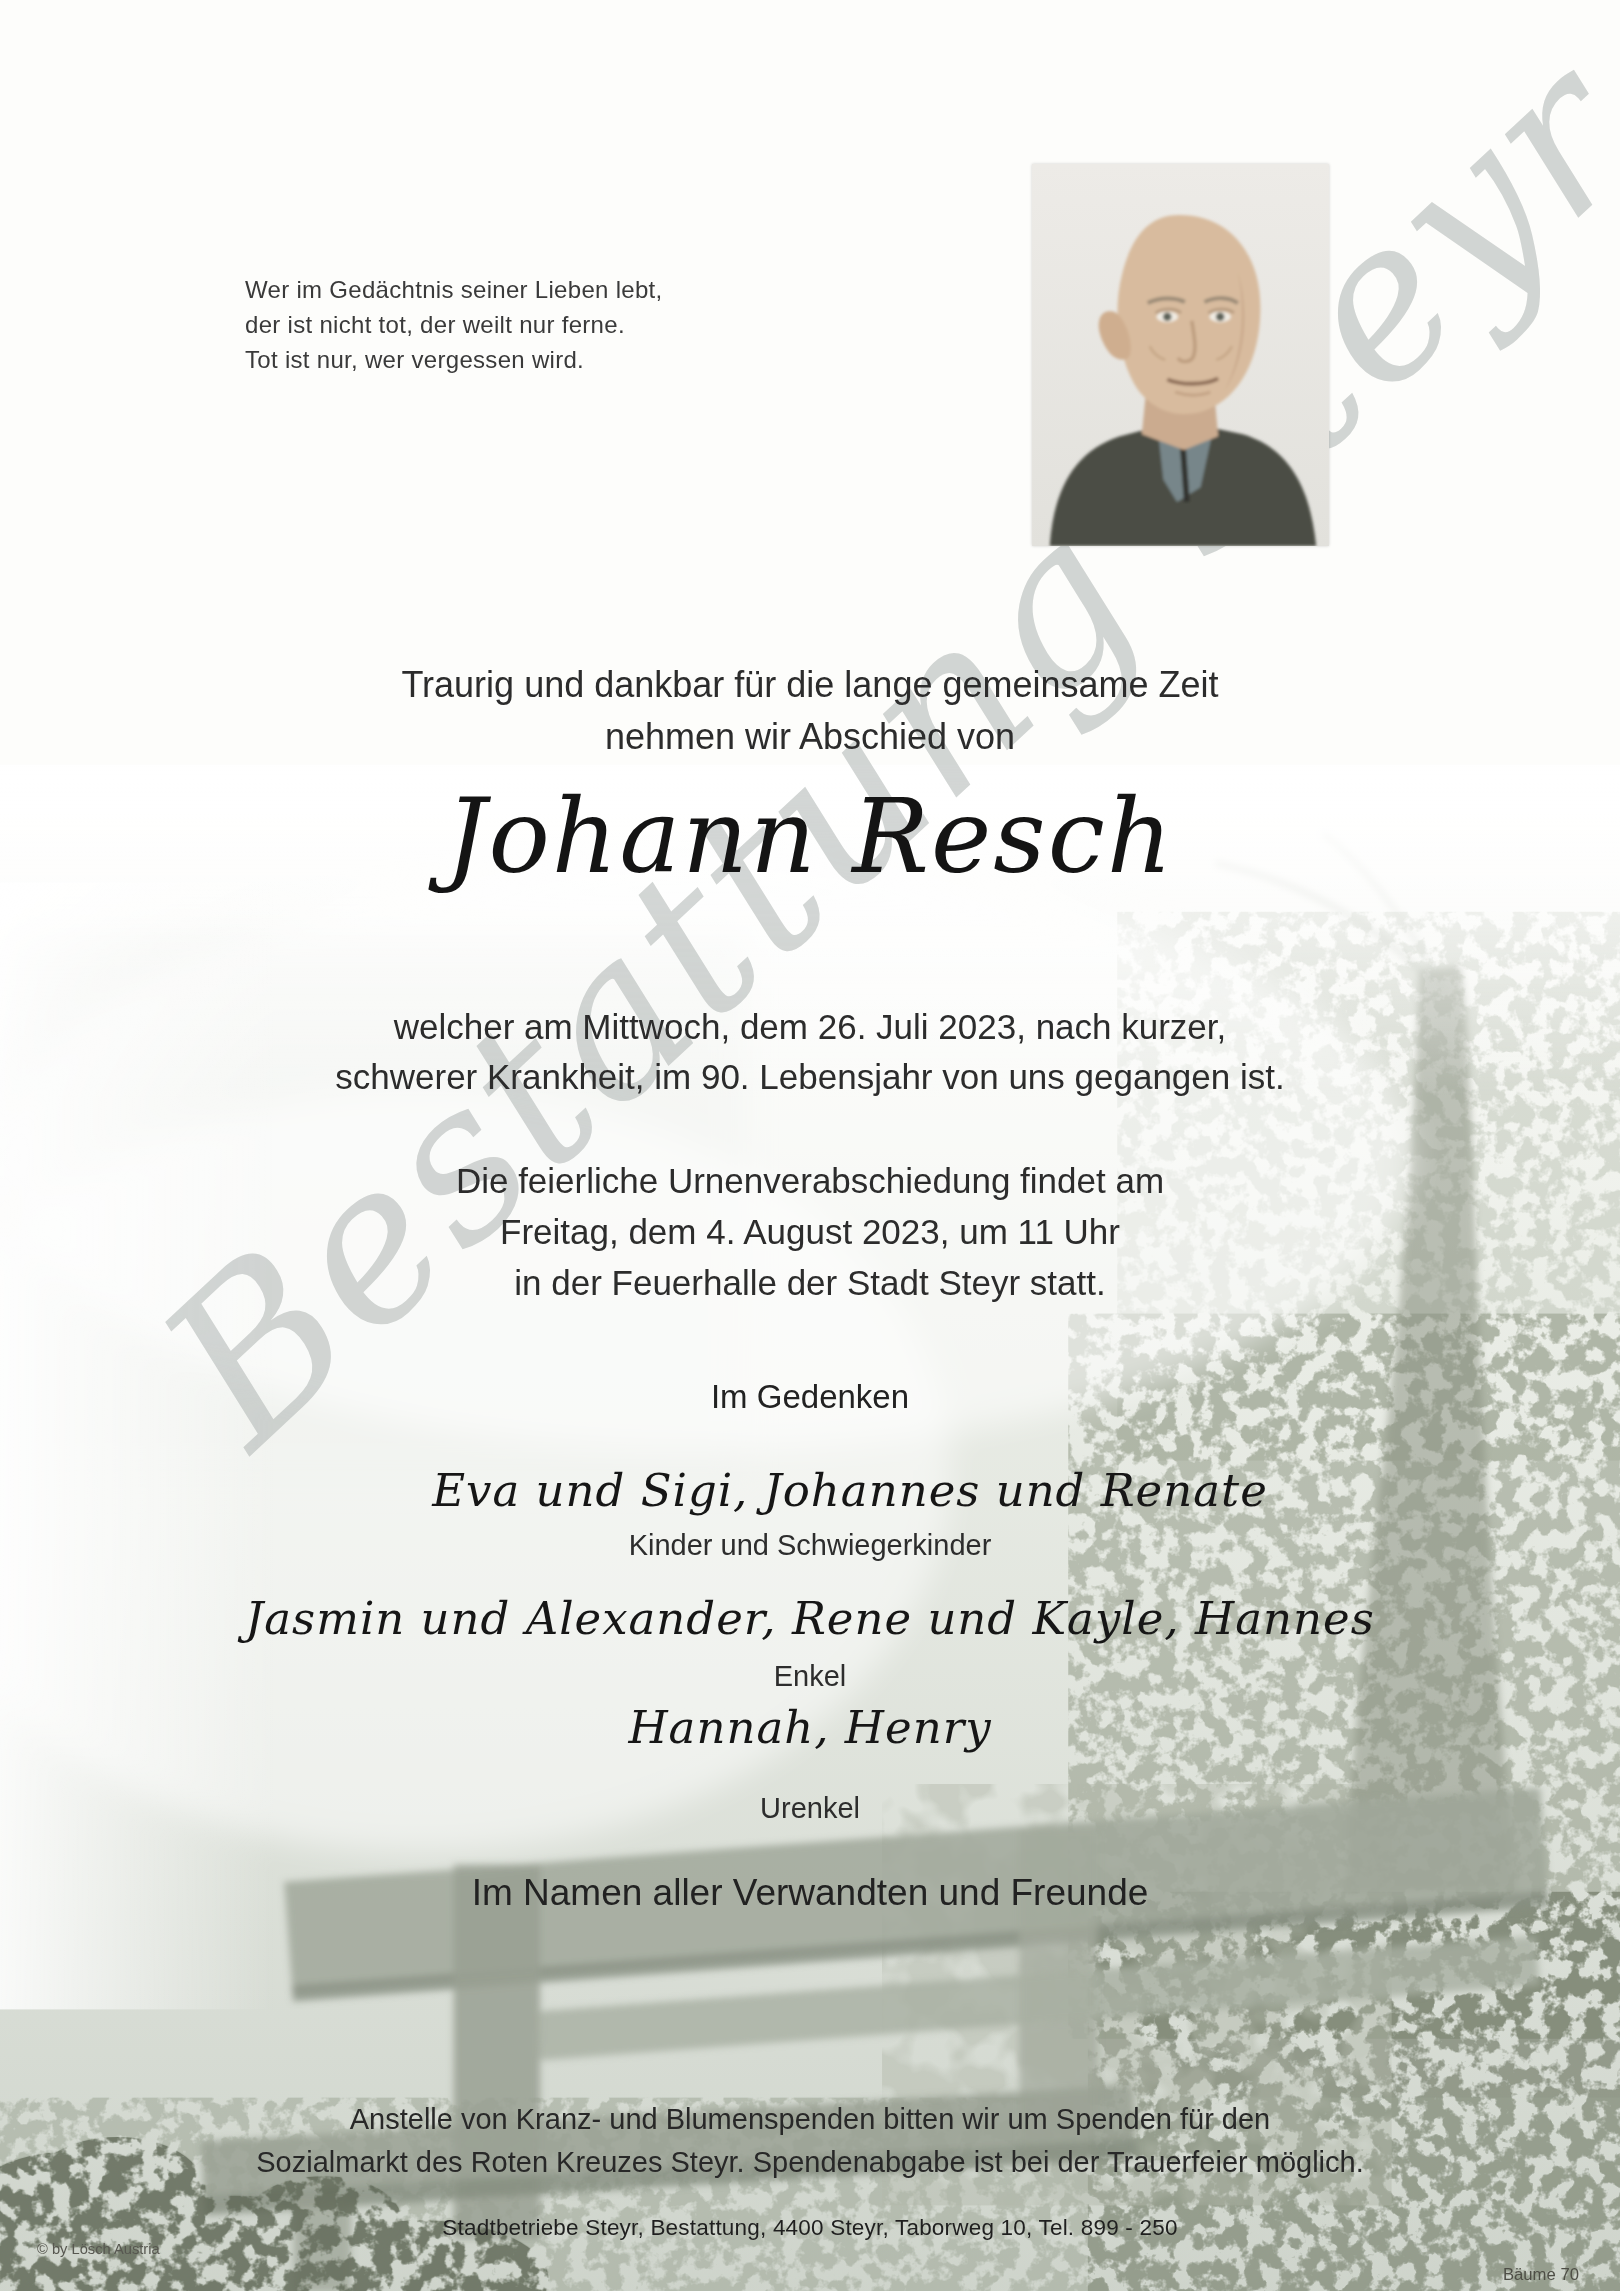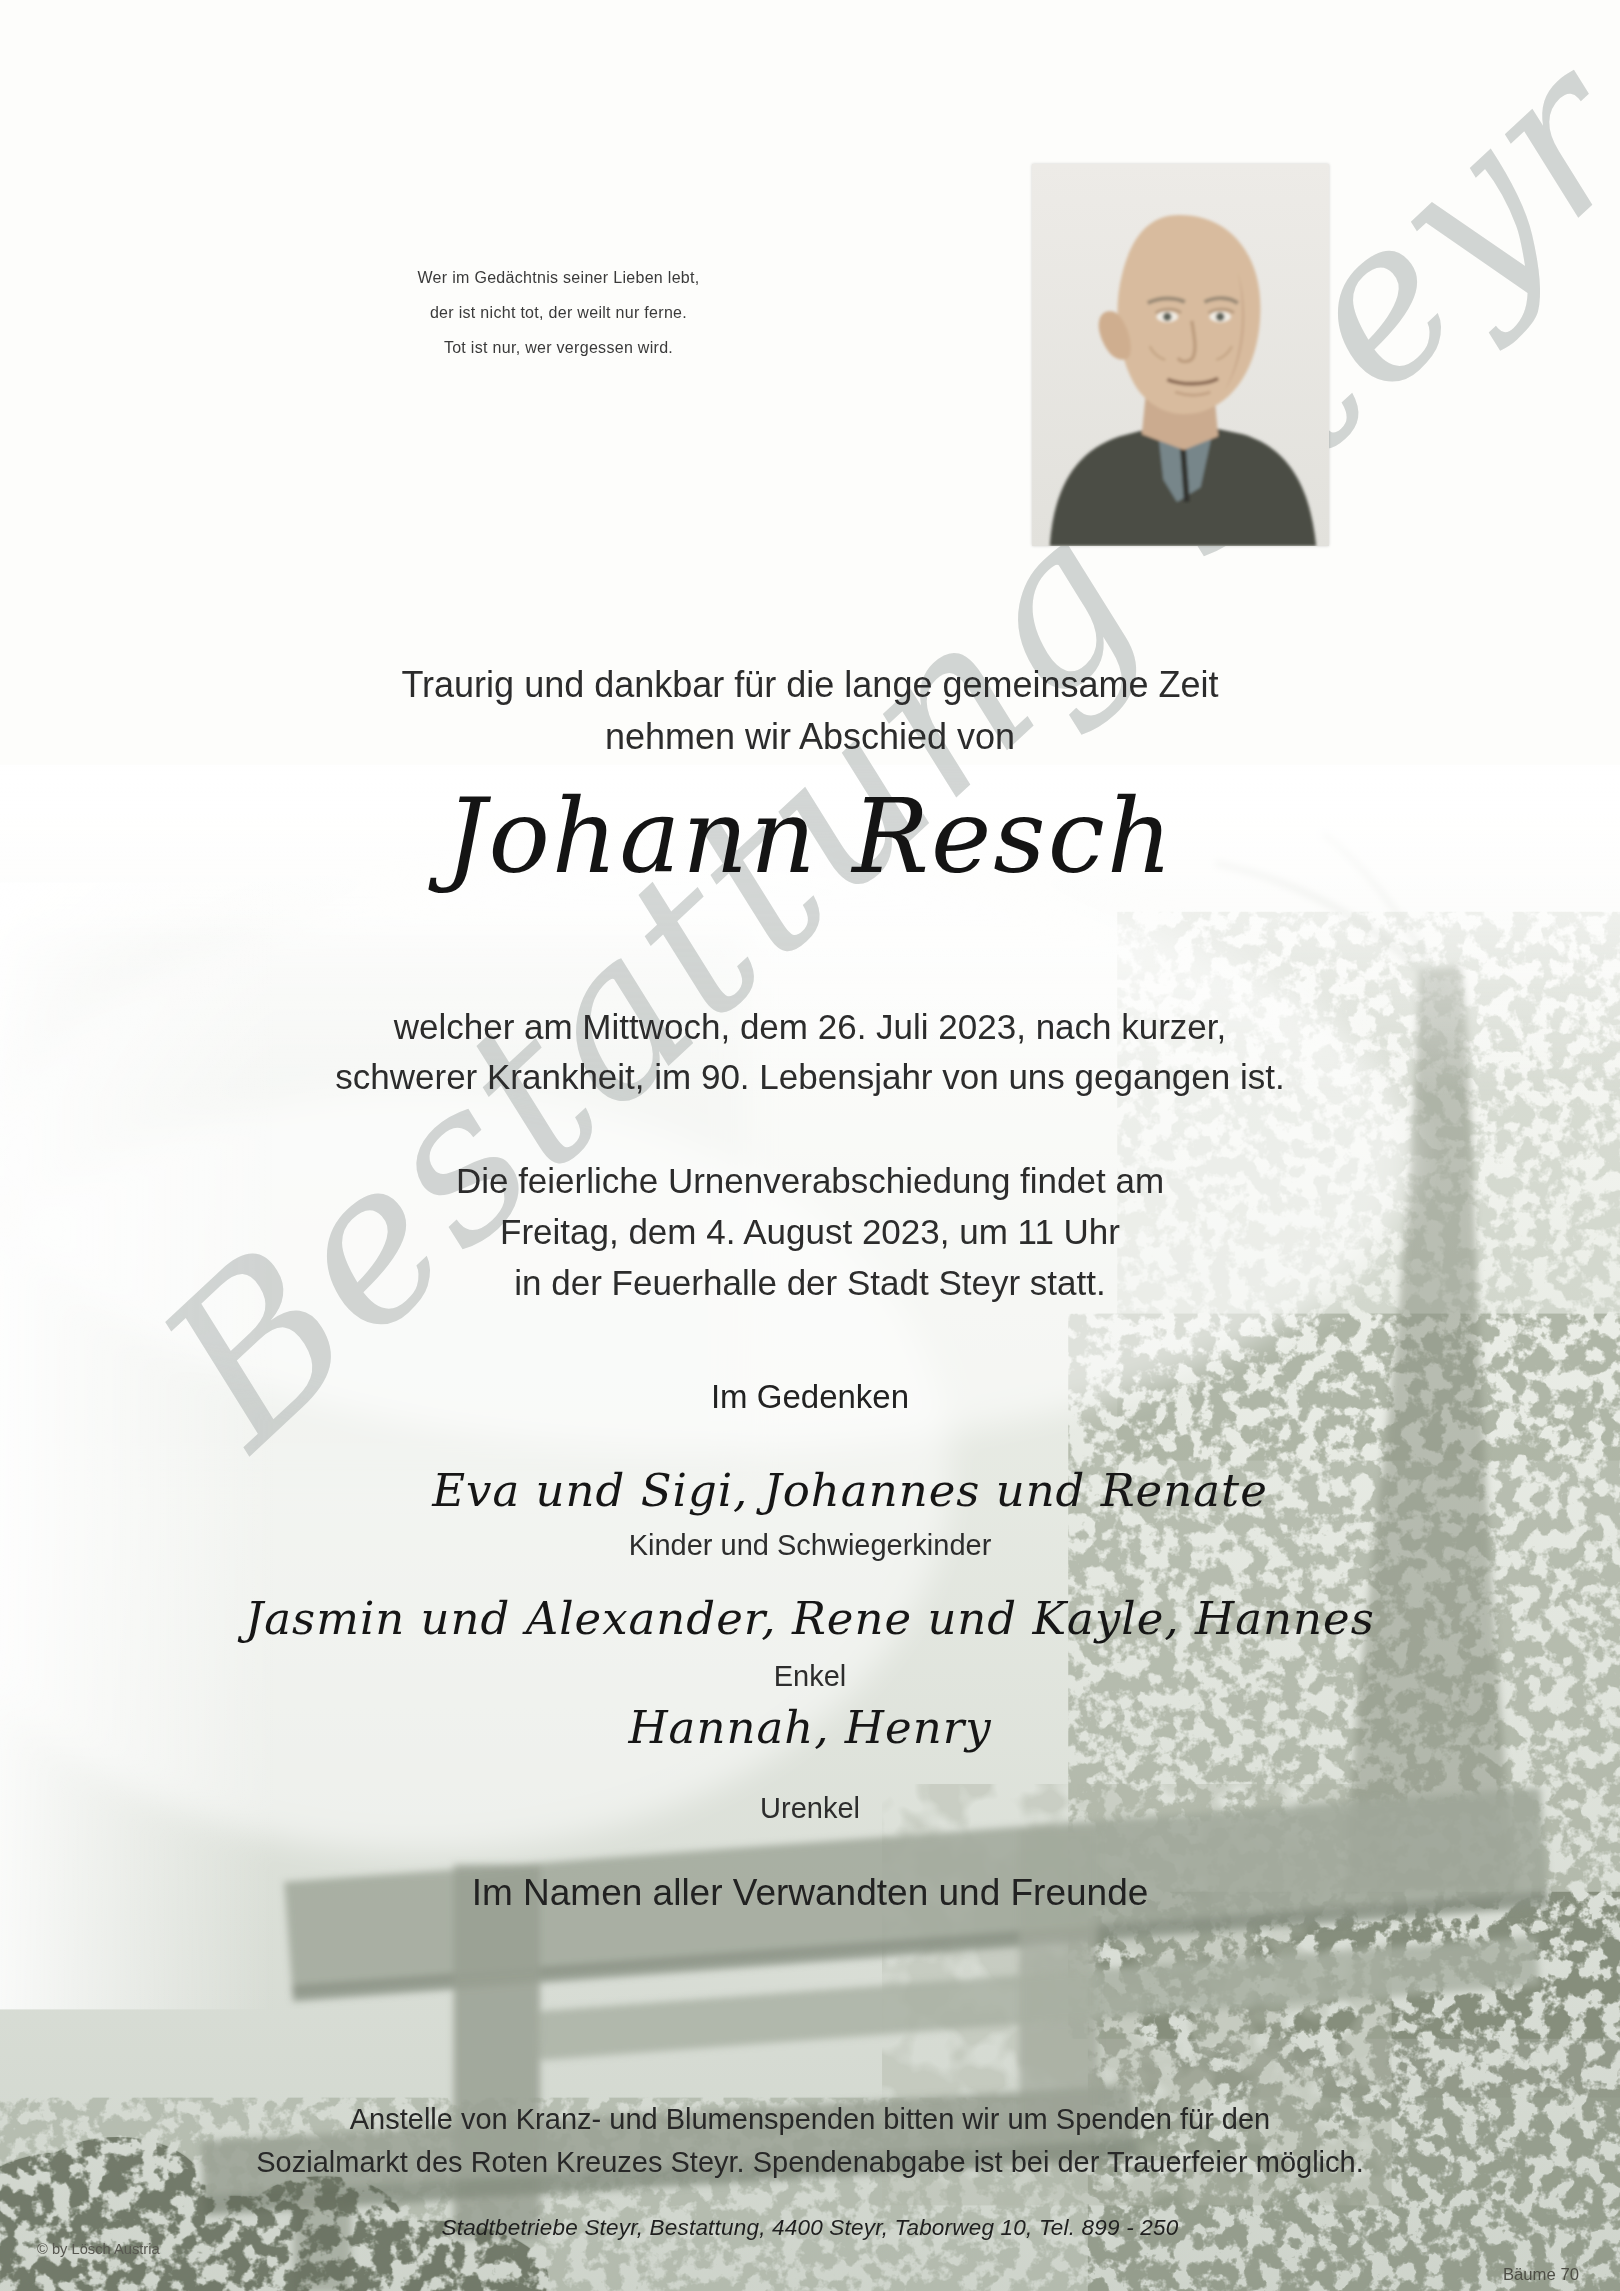--- a/index.html
+++ b/index.html
@@ -17,23 +17,23 @@
     position:absolute;left:116px;top:1309px;z-index:1;
     transform:rotate(-43deg);transform-origin:0 0;
     font-family:"DejaVu Serif","Liberation Serif",serif;
     font-style:italic;font-weight:400;
     font-size:214px;letter-spacing:3.9px;white-space:nowrap;
     color:#aeb4b2;opacity:.55;
   }
   .layer{position:absolute;left:0;top:0;width:100%;height:100%;z-index:2;}
   .block{position:absolute;left:0;width:100%;text-align:center;}
   .quote{
-    position:absolute;left:245px;top:260px;width:627px;
-    font-size:16px;line-height:35px;letter-spacing:0.3px;
-    color:#3a3a3a;text-align:center;
+    position:absolute;left:245px;top:272px;width:627px;
+    font-size:24px;line-height:35px;letter-spacing:0.3px;
+    color:#3a3a3a;
   }
   .photo{
     position:absolute;left:1032px;top:164px;width:297px;height:382px;
     background:#eceae6;box-shadow:0 0 2.9px rgba(0,0,0,.18);
   }
   .intro{top:659px;font-size:36px;line-height:52px;color:#2c2c2c;}
   .name{
     top:777px;
     font-family:"DejaVu Serif","Liberation Serif",serif;
     font-style:italic;font-size:102px;letter-spacing:2px;color:#141414;
@@ -44,21 +44,21 @@
   .names{
     font-family:"DejaVu Serif","Liberation Serif",serif;
     font-style:italic;font-size:45px;letter-spacing:1px;color:#161616;
   }
   .g1n{top:1464px;padding-left:40px;} .g1r{top:1529px;}
   .g2n{top:1592px;} .g2r{top:1660px;}
   .g3n{top:1701px;} .g3r{top:1782px;margin-top:10px;}
   .relation{font-size:29px;color:#2d2d2d;}
   .closing{top:1872px;font-size:37px;color:#222;}
   .donation{top:2098px;font-size:29px;line-height:43px;color:#282828;}
-  .footer{top:2215px;font-size:22.5px;letter-spacing:0.2px;color:#1f1f1f;font-style:italic;}
+  .footer{top:2215px;font-size:22.5px;letter-spacing:0.2px;color:#1f1f1f;}
   .credit-left{
     position:absolute;left:37px;top:2241px;
     font-size:14.7px;color:#575750;
   }
   .credit-right{
     position:absolute;right:41px;top:2245px;
     font-size:16.7px;color:#4e4e46;margin-top:20px;
   }
 </style>
 </head>

